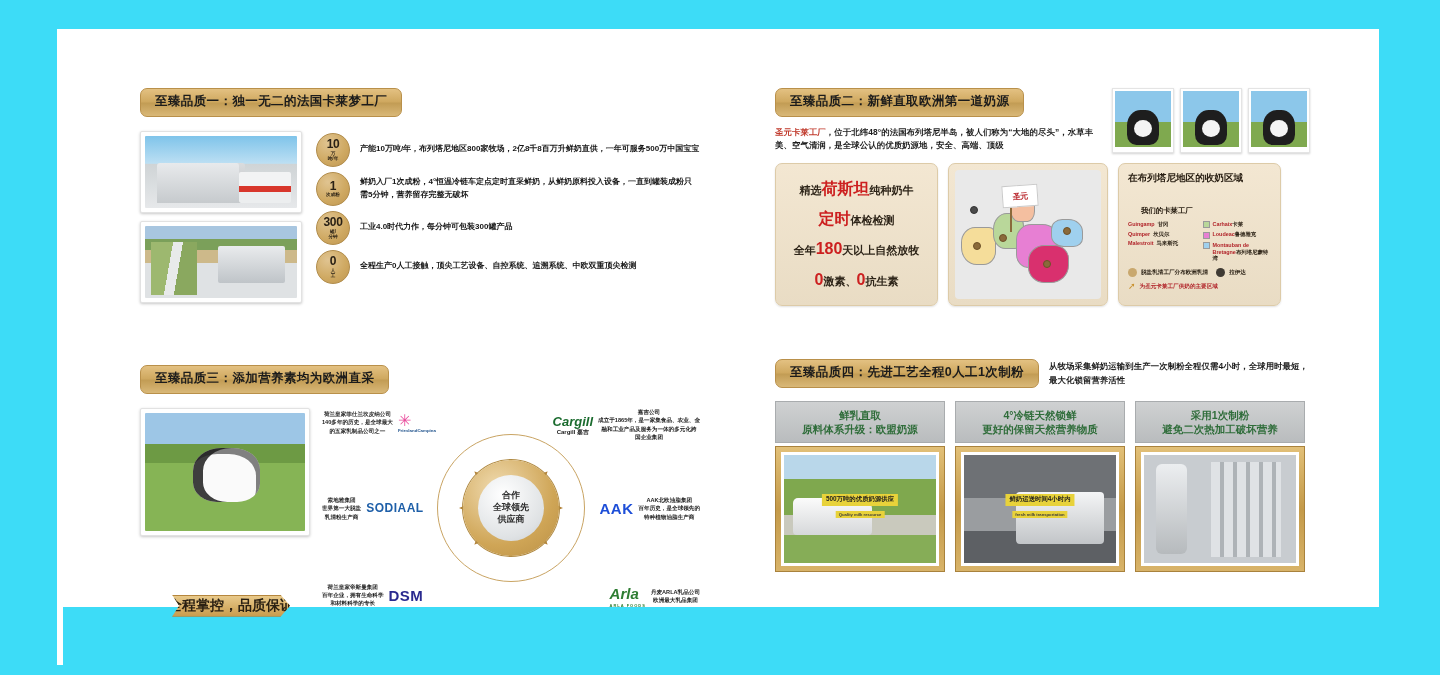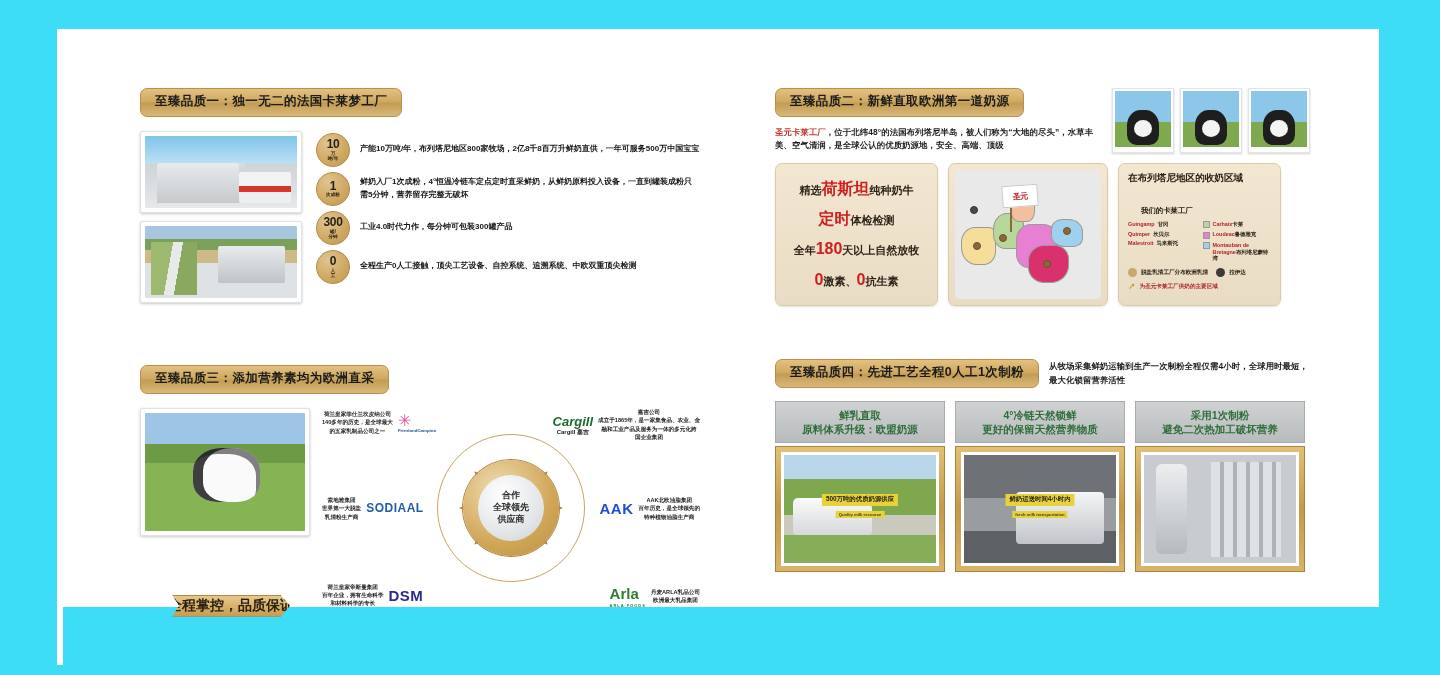--- a/index.html
+++ b/index.html
@@ -207,21 +207,21 @@
   .node-txt { font-size:5.6px; line-height:1.5; font-weight:bold; color:#1c1c1c; white-space:nowrap; }
   .node-logo { font-weight:bold; white-space:nowrap; }
 
   .logo-fc { font-size: 16px; color:#e94b9c; letter-spacing:-1px; }
   .logo-fc-sub { font-size: 4.4px; color:#1b4f8a; display:block; margin-top:-2px; }
   .logo-cargill { font-size: 13px; color:#1a6b2e; font-style: italic; }
   .logo-cargill-sub { font-size: 6px; color:#1a1a1a; display:block; text-align:center; margin-top:-2px; }
   .logo-sodiaal { font-size: 12px; color:#1e5fa8; letter-spacing:.5px; }
   .logo-aak { font-size: 15px; color:#1d4ed8; letter-spacing:.5px; }
   .logo-dsm { font-size: 15px; color:#2a2a8f; letter-spacing:.5px; }
-  .logo-arla { font-size: 15px; color:#2e7d32; }
+  .logo-arla { font-size: 15px; color:#2e7d32; font-style: italic; }
   .logo-arla-sub { font-size: 4px; color:#2e7d32; display:block; letter-spacing:1px; text-align:center; }
 
   
   .s4-cards { display:flex; gap: 10px; margin-top: 13px; }
   .s4-card { width: 170px; }
   .s4-banner {
     background: linear-gradient(180deg,#cfd1d2,#b9bcbe);
     border: 1px solid #a9acae;
     padding: 6px 4px; text-align:center;
     color:#2f6d3a; font-size: 10.5px; font-weight:bold; line-height: 1.35;

